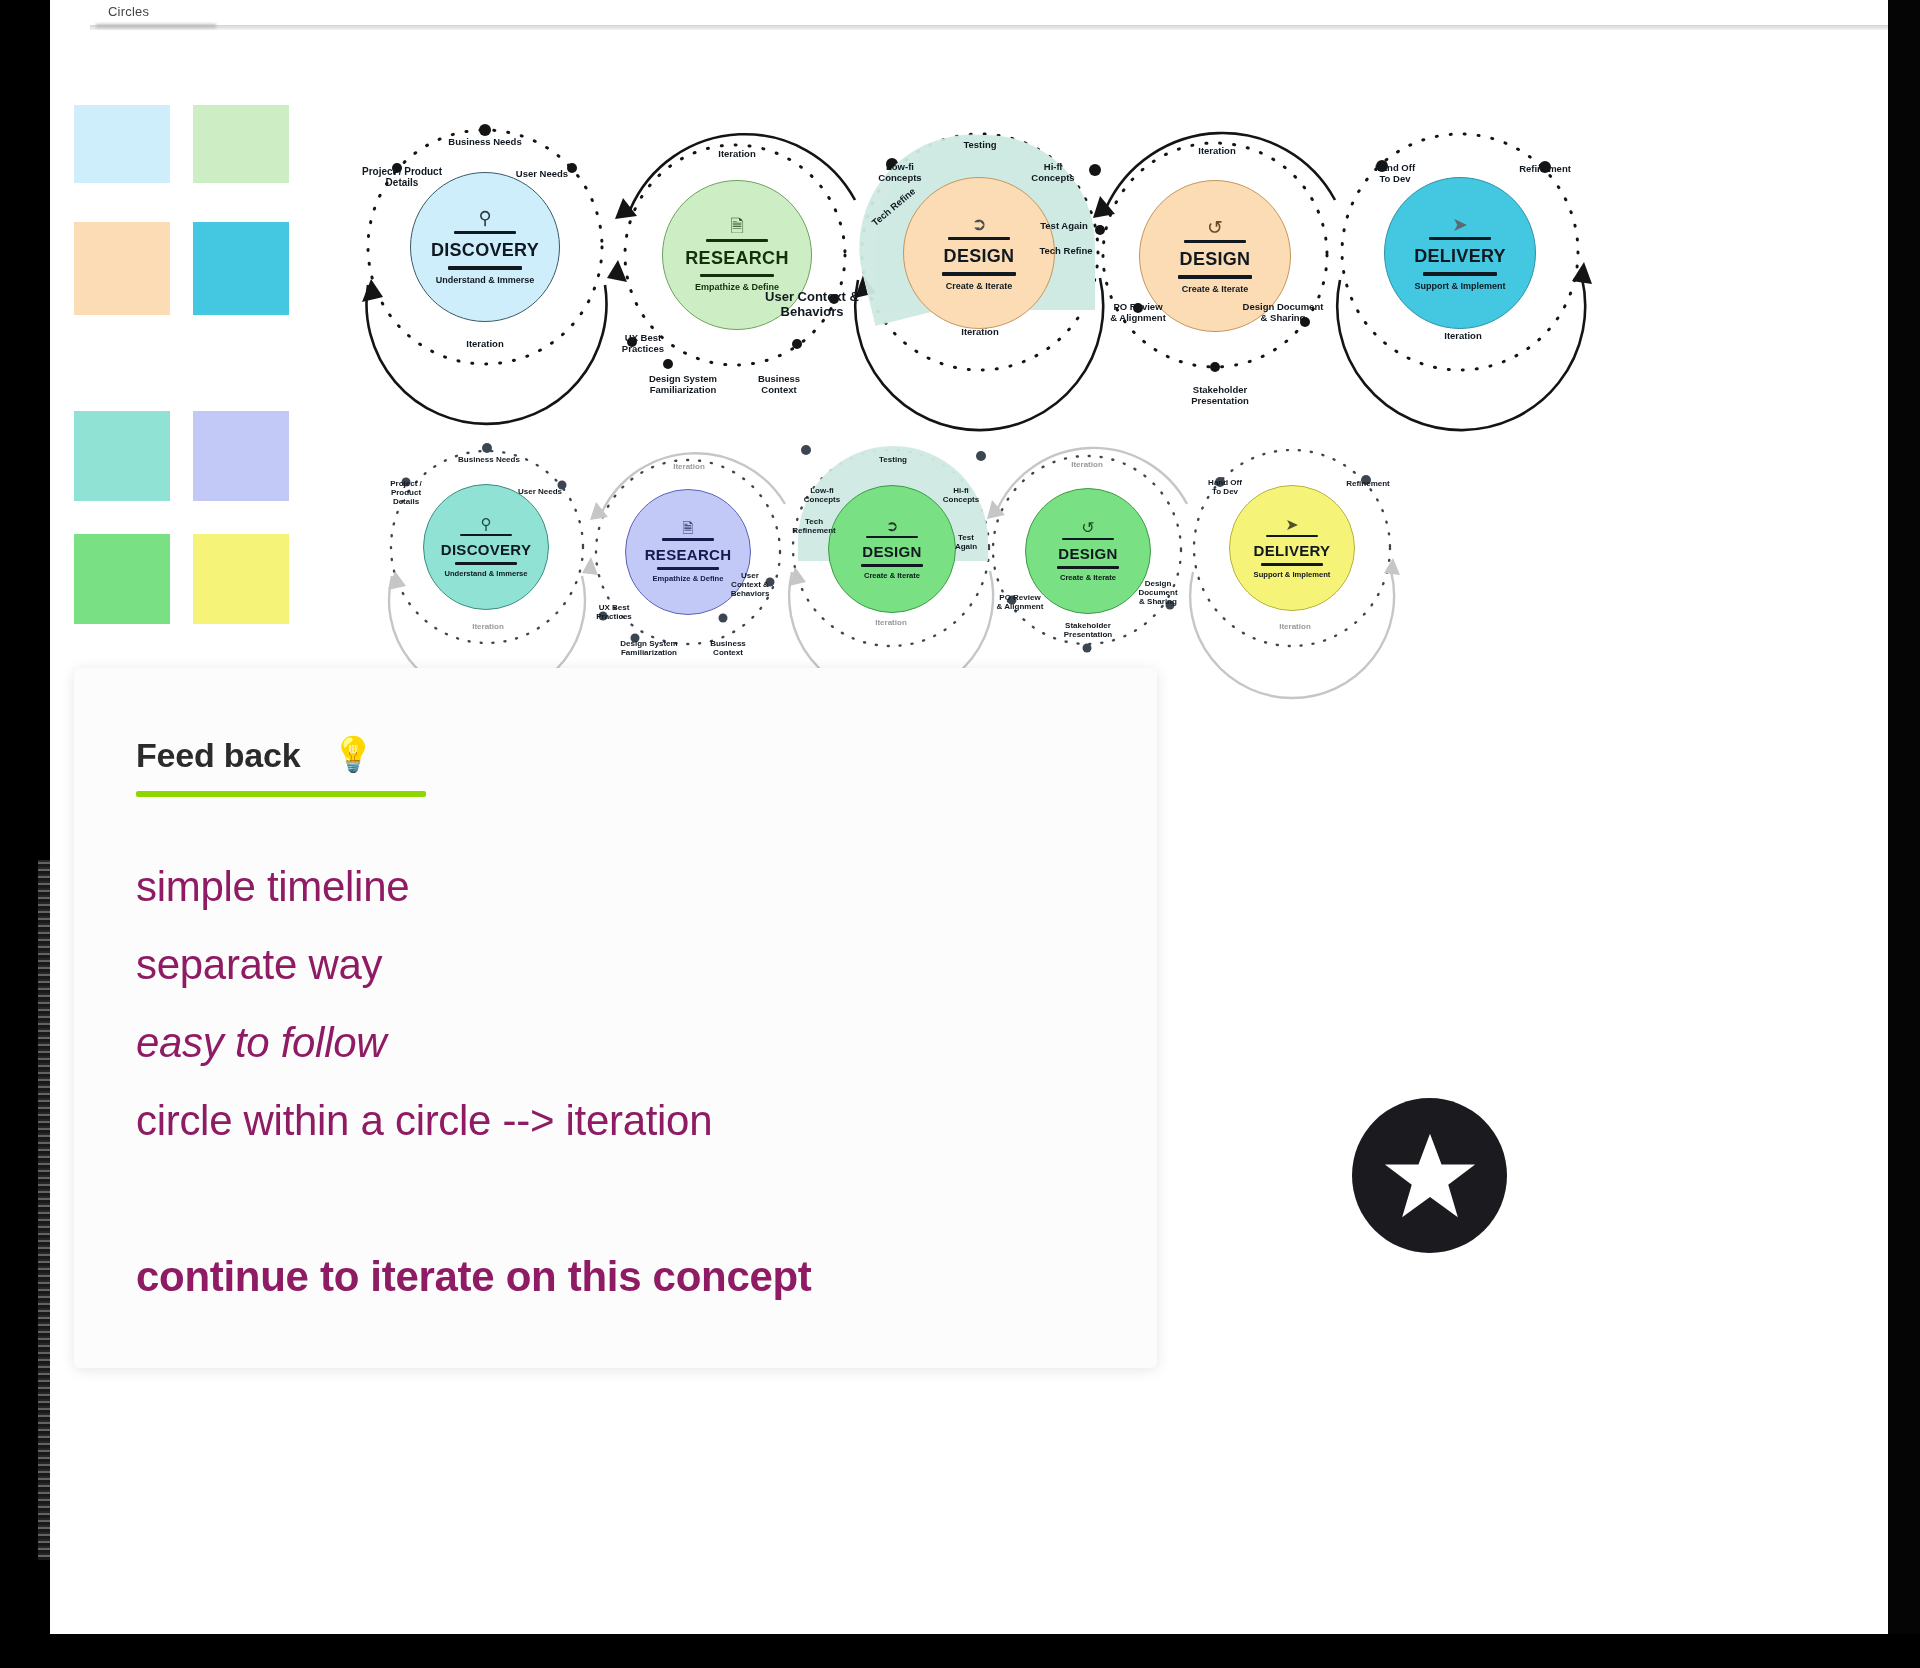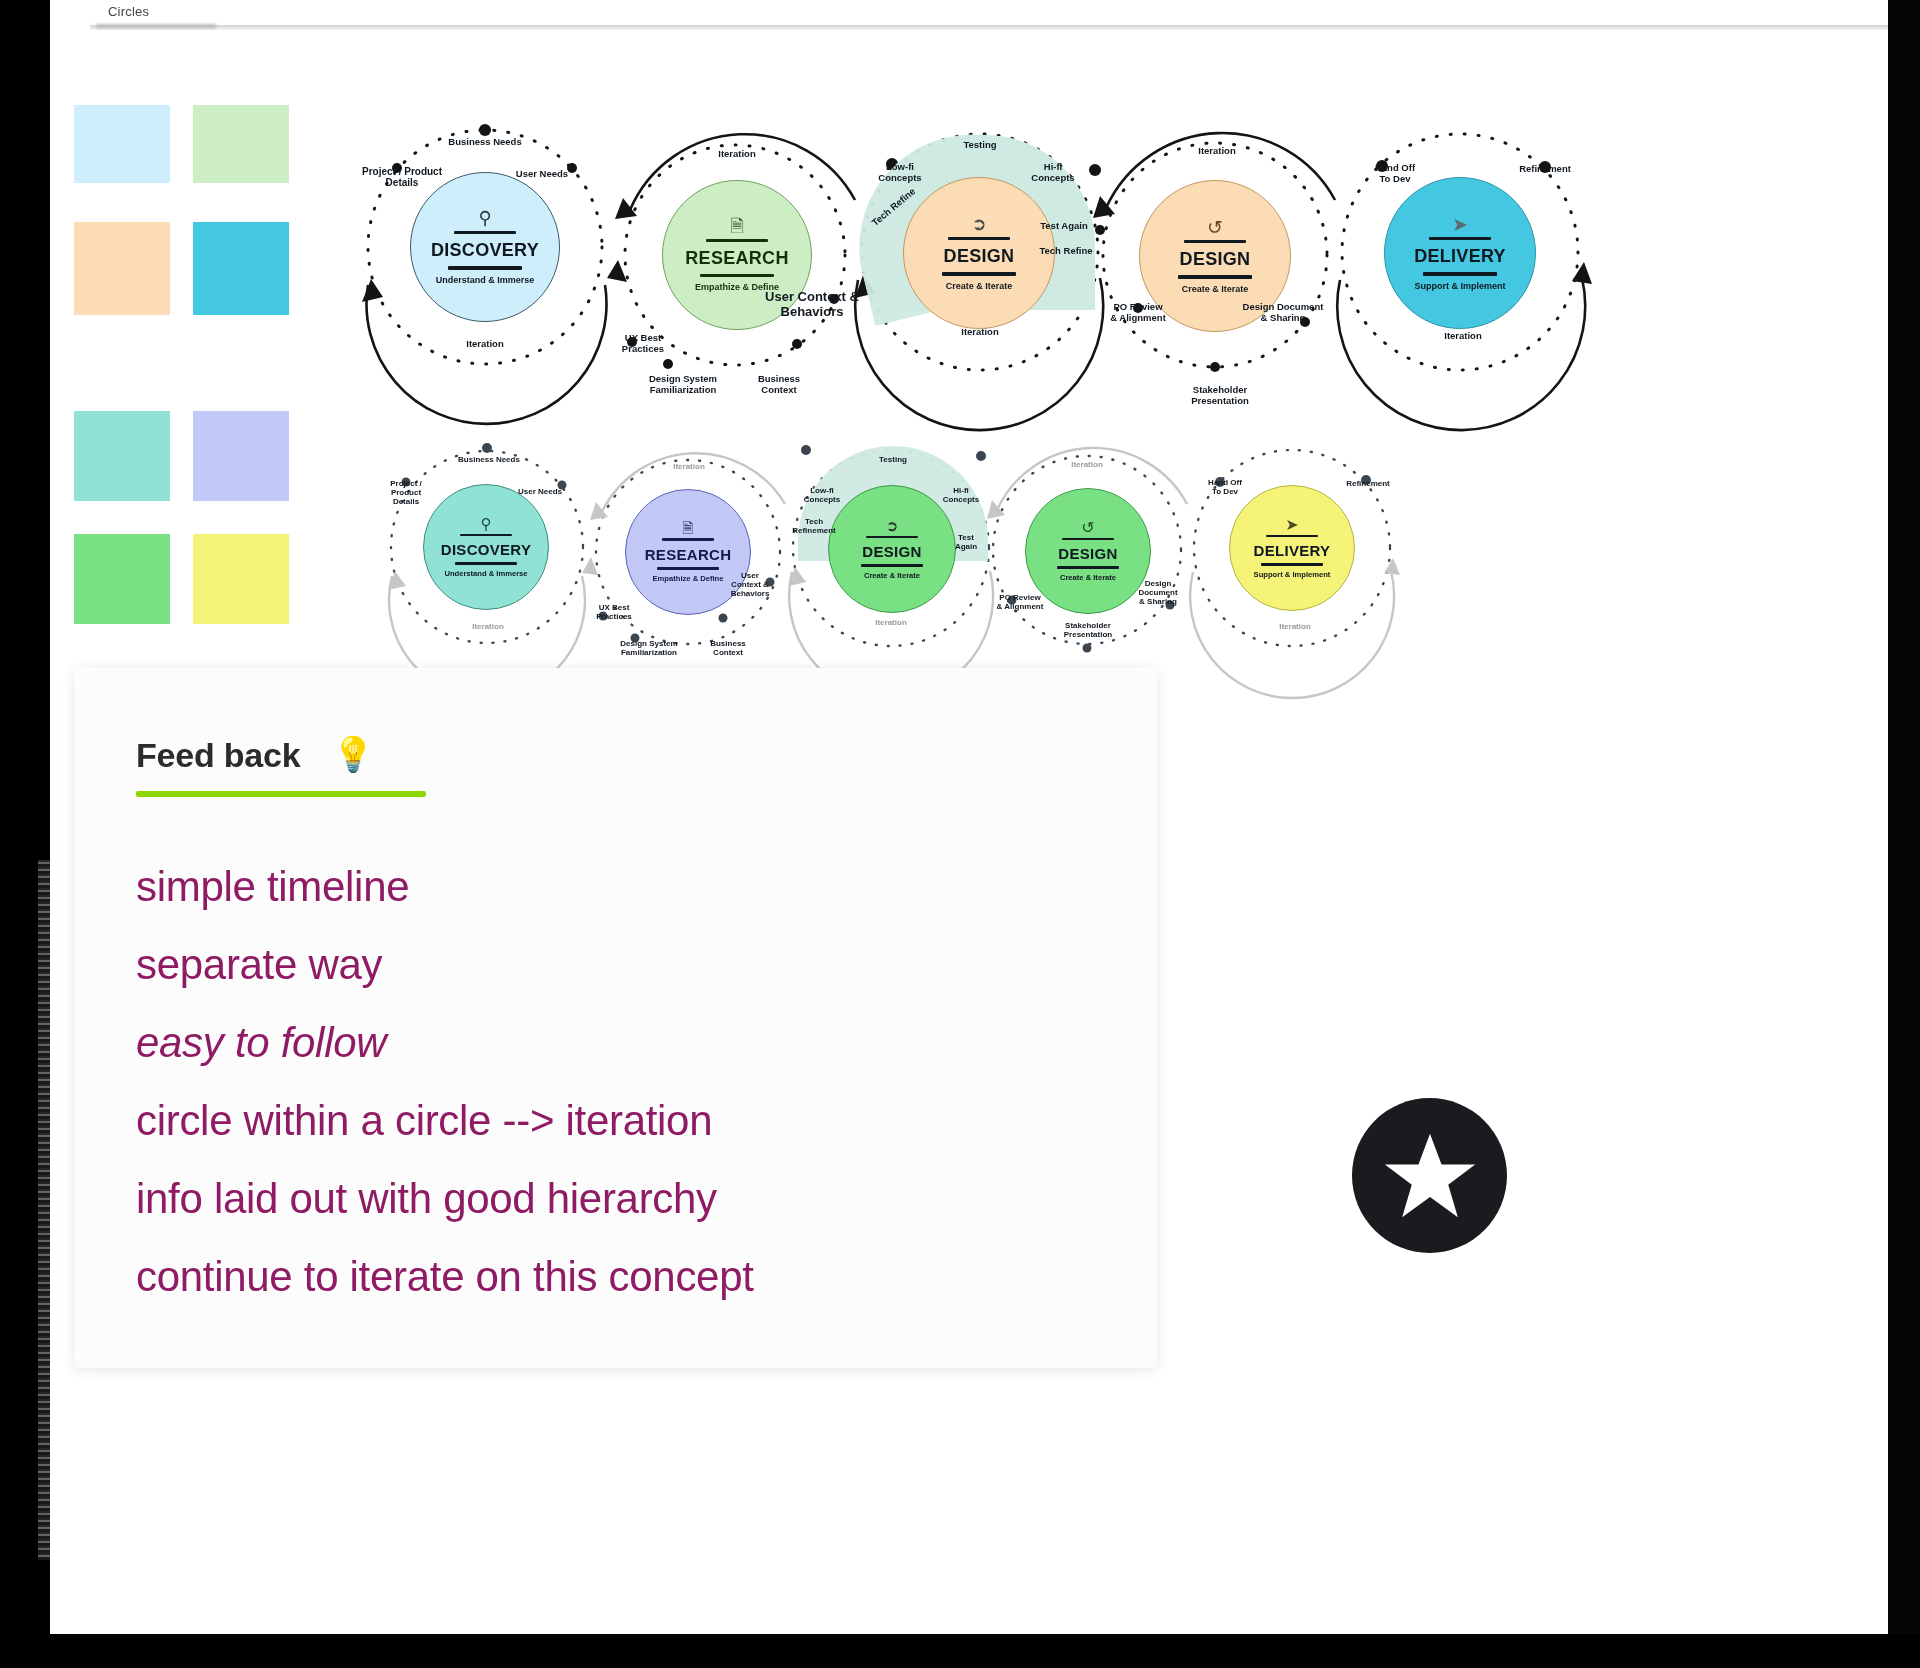--- a/index.html
+++ b/index.html
@@ -355,22 +355,21 @@
 
     <div id="feedback-card" style="left:24px;top:638px;width:1083px;height:700px;">
       <div id="feedback-title" style="left:62px;top:68px;">Feed back</div>
       <div id="feedback-bulb" style="left:258px;top:66px;">💡</div>
       <div id="feedback-underline" style="left:62px;top:123px;width:290px;background:#8ed600;"></div>
 
       <div class="fb-item" style="left:62px;top:178px;color:#8e1b63;">simple timeline</div>
       <div class="fb-item" style="left:62px;top:256px;color:#8e1b63;">separate way</div>
       <div class="fb-item" style="left:62px;top:334px;color:#8e1b63;font-style:italic;">easy to follow</div>
       <div class="fb-item" style="left:62px;top:412px;color:#8e1b63;">circle within a circle --&gt; iteration</div>
-      <div class="fb-item" style="left:62px;top:490px;color:#8e1b63;">info laid out with good hierarchy</div>
-      <div class="fb-item" style="left:62px;top:568px;color:#8e1b63;">continue to iterate on this concept</div>
+      <div class="fb-item" style="left:62px;top:568px;color:#8e1b63;font-weight:bold;">continue to iterate on this concept</div>
     </div>
 
     <div id="star-badge" style="left:1302px;top:1068px;width:155px;height:155px;">
       <svg width="96" height="96" viewBox="0 0 100 100">
         <polygon points="50,6 62,38 97,38 69,59 79,93 50,72 21,93 31,59 3,38 38,38" fill="#ffffff"></polygon>
       </svg>
     </div>
 
   </div>
 

